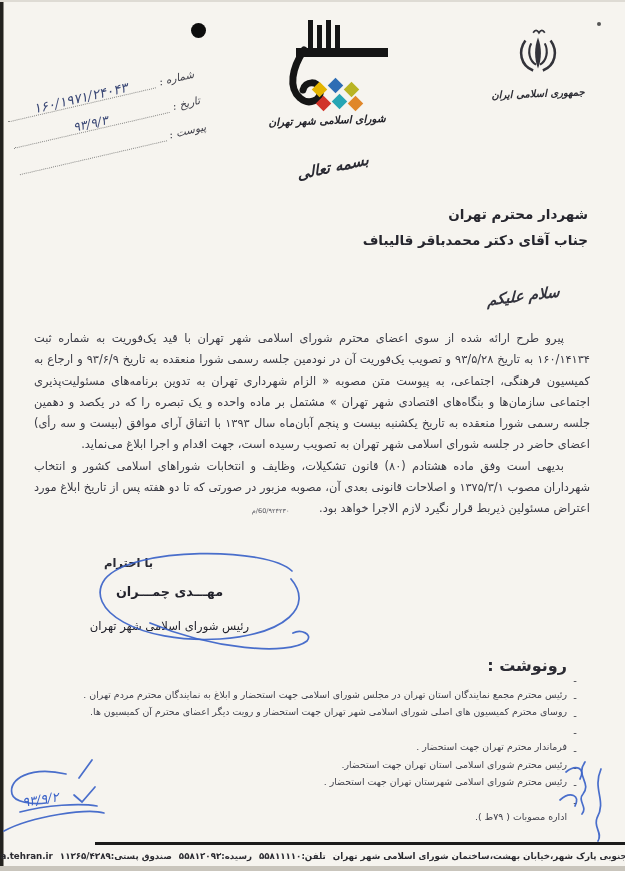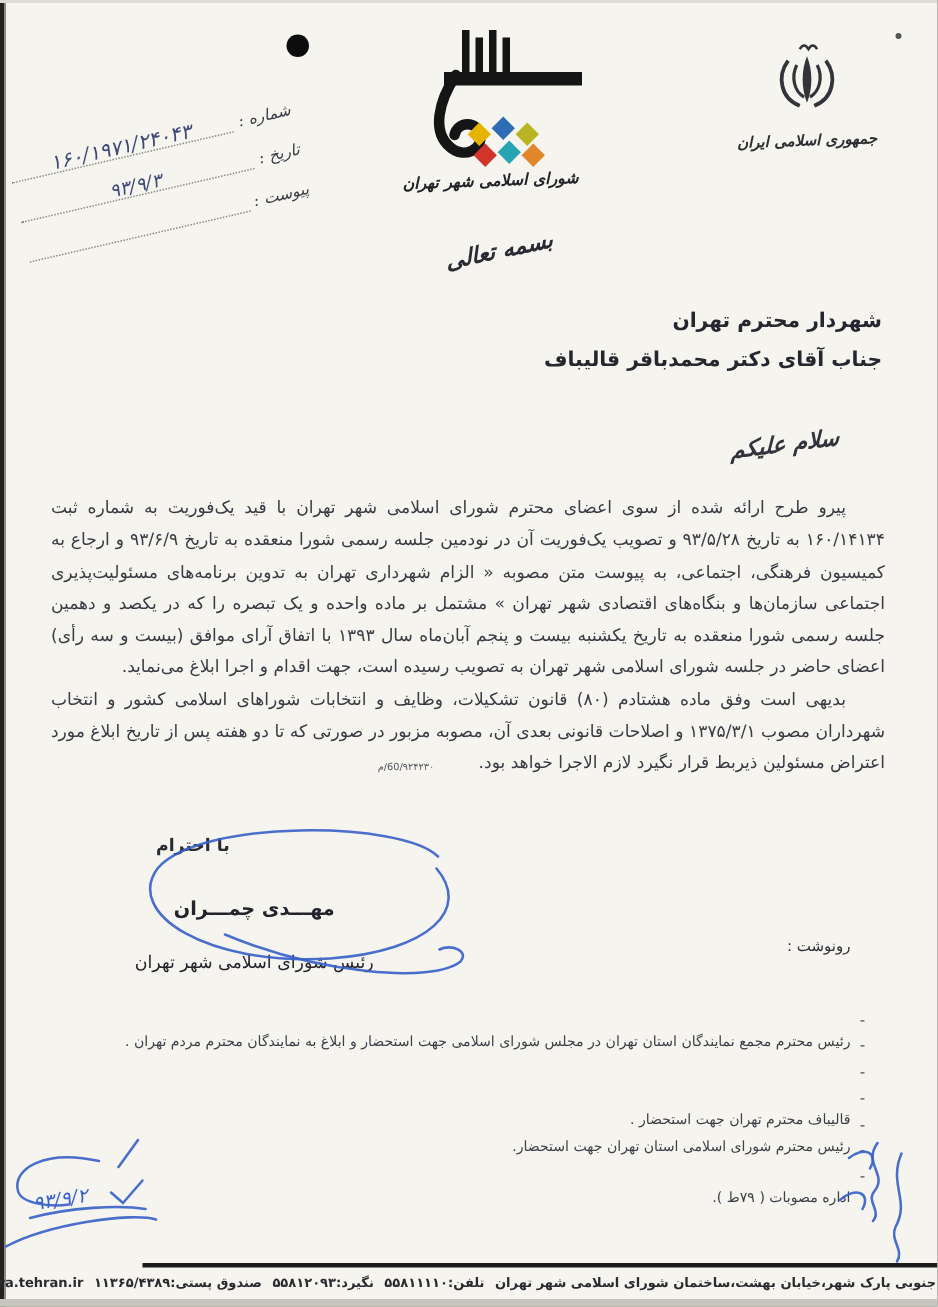--- a/index.html
+++ b/index.html
@@ -66,24 +66,24 @@
     margin:0;font-size:11.4px;line-height:21.3px;text-align:justify;color:#3a3a44;
     text-indent:26px;
   }
   .ref-code{font-size:6.5px;color:#55555e;letter-spacing:0;display:inline-block;transform:translateY(1px);}
 
   .signature{
     position:absolute;left:92px;top:552px;width:155px;
     display:flex;flex-direction:column;align-items:center;line-height:22px;
   }
   .signature .sal{font-weight:bold;font-size:11.5px;color:#2a2a33;align-self:flex-end;margin-left:12px;}
-  .signature .name{font-weight:bold;font-size:12.8px;color:#23232c;white-space:nowrap;margin-top:22px;}
+  .signature .name{font-weight:bold;font-size:12.8px;color:#23232c;white-space:nowrap;margin-top:7px;}
   .signature .title{font-weight:normal;font-size:11.6px;color:#23232c;white-space:nowrap;margin-top:12px;}
 
-  .cc-label{position:absolute;right:58px;top:626px;font-weight:normal;font-size:10px;color:#2c2c34;}
+  .cc-label{position:absolute;right:58px;top:656px;font-weight:bold;font-size:16px;color:#2c2c34;}
   .cc-list{position:absolute;right:42px;top:675px;width:540px;direction:rtl;}
   .cc-item{display:flex;direction:rtl;align-items:flex-start;height:17.4px;}
   .cc-dash{width:16px;flex:0 0 16px;font-size:10px;color:#44444c;text-align:center;}
   .cc-text{font-size:9.4px;color:#3e3e48;white-space:nowrap;margin-top:14px;}
 
   .rule{position:absolute;left:95px;top:842px;width:530px;height:2.5px;background:#1b1b1b;}
   .footer{
     position:absolute;left:10px;right:8px;top:848px;height:16px;
     display:flex;direction:rtl;justify-content:center;align-items:center;gap:7px;
     font-size:8.7px;font-weight:bold;color:#2a2a30;white-space:nowrap;
@@ -179,31 +179,36 @@
   </div>
 
   <div class="cc-label">رونوشت :</div>
   <div class="cc-list">
     <div class="cc-item">
         <span class="cc-dash">-</span>
         <span class="cc-text">رئیس محترم مجمع نمایندگان استان تهران در مجلس شورای اسلامی جهت استحضار و ابلاغ به نمایندگان محترم مردم تهران .</span>
       </div>
     <div class="cc-item">
         <span class="cc-dash">-</span>
-      </div>
-    <div class="cc-item">
-        <span class="cc-dash">-</span>
-      </div>
-    <div class="cc-item">
-        <span class="cc-dash">-</span>
-        <span class="cc-text">قالیباف محترم تهران جهت استحضار .</span>
+        <span class="cc-text">روسای محترم کمیسیون های اصلی شورای اسلامی شهر تهران جهت استحضار و رویت دیگر اعضای محترم آن کمیسیون ها.</span>
+      </div>
+    <div class="cc-item">
+        <span class="cc-dash">-</span>
+      </div>
+    <div class="cc-item">
+        <span class="cc-dash">-</span>
+        <span class="cc-text">فرماندار محترم تهران جهت استحضار .</span>
       </div>
     <div class="cc-item">
         <span class="cc-dash">-</span>
         <span class="cc-text">رئیس محترم شورای اسلامی استان تهران جهت استحضار.</span>
+      </div>
+    <div class="cc-item">
+        <span class="cc-dash">-</span>
+        <span class="cc-text">رئیس محترم شورای اسلامی شهرستان تهران جهت استحضار .</span>
       </div>
     <div class="cc-item">
         <span class="cc-dash">-</span>
       </div>
     <div class="cc-item">
         <span class="cc-dash">-</span>
         <span class="cc-text">اداره مصوبات ( ۷۹ط ).</span>
       </div>
   </div>
 
@@ -219,18 +224,18 @@
     <path d="M601 769 C592 790 607 800 597 818 C593 827 603 833 598 841"></path>
     <path d="M560 800 C570 791 581 795 575 806"></path>
     <path d="M566 772 C576 764 586 768 580 779"></path>
   </svg>
   <div class="bl-date">۹۳/۹/۲</div>
 
   <div class="rule"></div>
   <div class="footer">
     <span>نشانی:ضلع جنوبی پارک شهر،خیابان بهشت،ساختمان شورای اسلامی شهر تهران</span>
     <span>تلفن:۵۵۸۱۱۱۱۰</span>
-    <span>نگیرد:۵۵۸۱۲۰۹۳</span>
+    <span>رسیده:۵۵۸۱۲۰۹۳</span>
     <span>صندوق پستی:۱۱۳۶۵/۴۳۸۹</span>
     <span class="url">http://shora.tehran.ir</span>
   </div>
 
 </div>
 
 </body></html>

